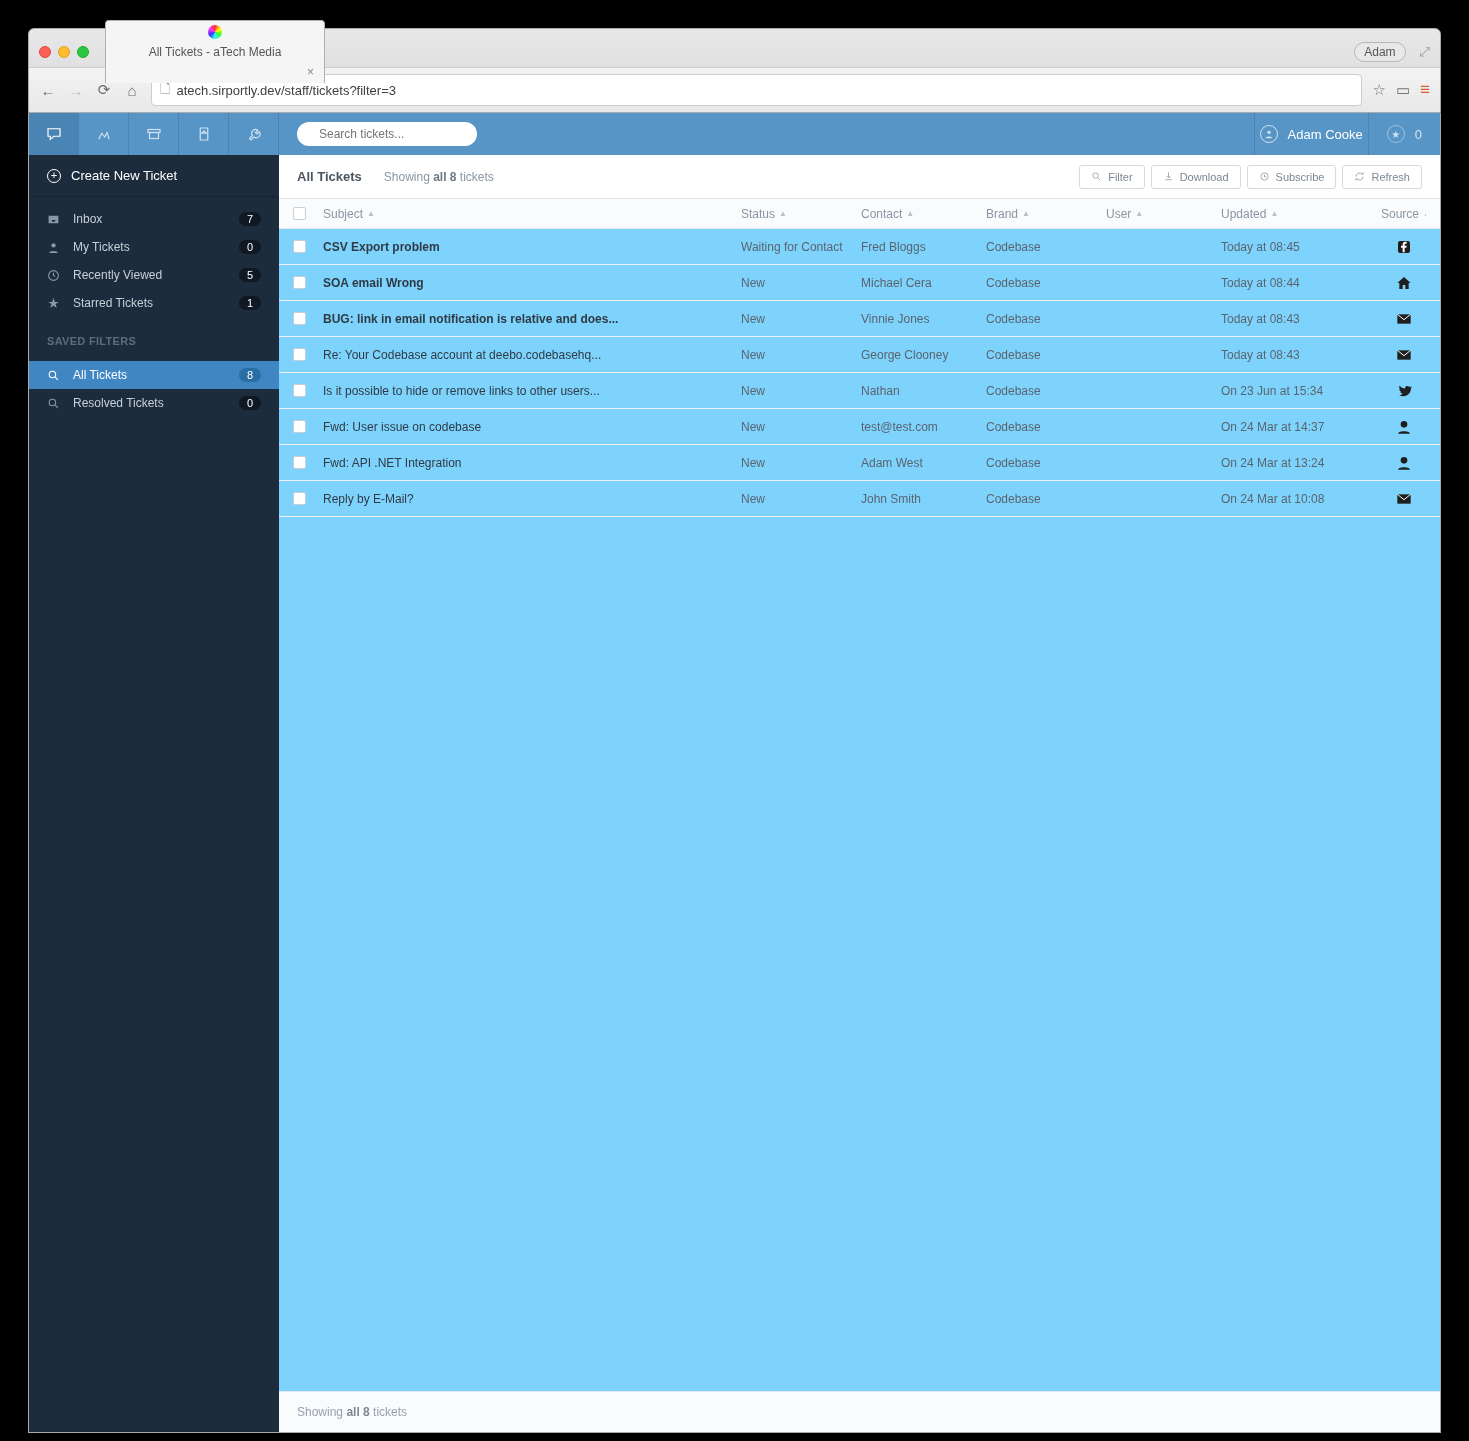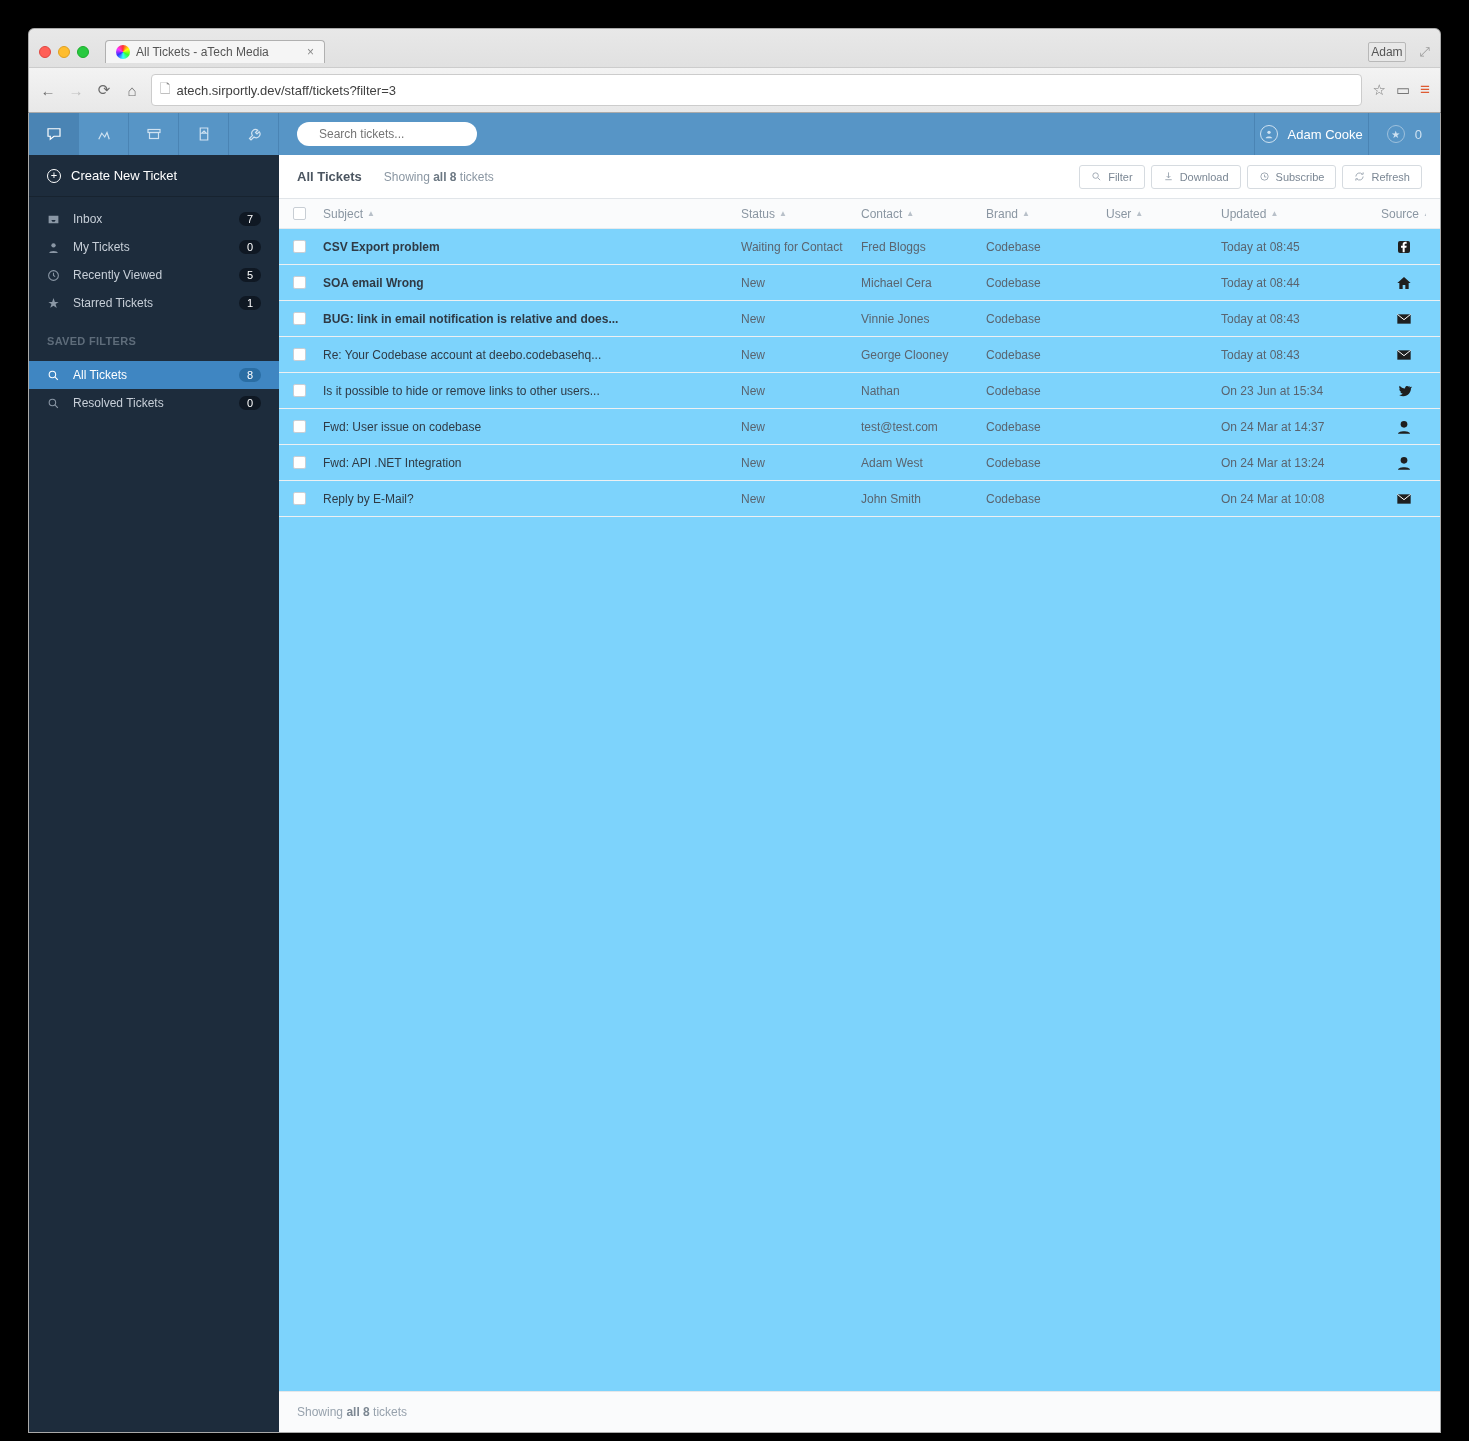--- a/index.html
+++ b/index.html
@@ -6,24 +6,24 @@
 body { font-family: "Helvetica Neue", Arial, sans-serif; font-size: 13px; background: #000; }
 
 .window { width: 1469px; height: 1441px; background: #000; padding: 28px; }
 .browser-chrome { background: linear-gradient(#e8e8e8,#d8d8d8); border-radius: 6px 6px 0 0; border: 1px solid #aaa; }
 .chrome-top { display: flex; align-items: center; padding: 7px 10px 0 10px; gap: 8px; height: 38px; position:relative;}
 .traffic { display:flex; gap:7px; margin-right:8px;}
 .dot{width:12px;height:12px;border-radius:50%;}
 .dot.red{background:#ff5f57;border:1px solid #e04640;}
 .dot.yel{background:#ffbd2e;border:1px solid #dfa023;}
 .dot.grn{background:#28c940;border:1px solid #1dad2c;}
-.tab { background:#f5f5f5; border:1px solid #b0b0b0; border-bottom:none; border-radius:4px 4px 0 0; padding:4px 10px; font-size:12px; color:#555; display:flex; align-items:center; gap:6px; min-width:220px;}
+.tab { background:#f5f5f5; border:1px solid #b0b0b0; border-bottom:none; border-radius:4px 4px 0 0; padding:4px 10px; font-size:12px; color:#555; display:flex; align-items:center; gap:6px; min-width:220px;flex-direction:column;}
 .tab-fav{width:14px;height:14px;border-radius:50%;background:conic-gradient(#f33,#ff0,#3f3,#3ff,#33f,#f3f,#f33);}
 .tab-close{color:#888;margin-left:auto;}
-.profile-badge{margin-left:auto;background:#e8e8e8;border:1px solid #b8b8b8;border-radius:2px;padding:2px 2px;font-size:12px;color:#555;}
+.profile-badge{margin-left:auto;background:#e8e8e8;border:1px solid #b8b8b8;border-radius:10px;padding:2px 9px;font-size:12px;color:#555;}
 .fullscreen-i{color:#999;font-size:13px;margin-left:6px;}
 .chrome-url{display:flex;align-items:center;padding:6px 10px;gap:10px;border-top:1px solid #ccc;background:linear-gradient(#f3f3f3,#e8e8e8);}
 .nav-ico{color:#6a6a6a;width:18px;text-align:center;font-size:15px;}
 .nav-ico.dis{color:#bfbfbf;}
 .urlbar{flex:1;background:#fff;border:1px solid #ccc;border-radius:4px;padding:4px 8px;color:#555;font-size:13px;overflow:hidden;white-space:nowrap;display:flex;align-items:center;gap:6px;}
 .urlbar .host{color:#404040;}
 .urlbar .page-i{color:#888;font-size:13px;}
 .ext-ico{color:#777;font-size:15px;}
 .hamburger{color:#de5b33;font-size:17px;}
 

